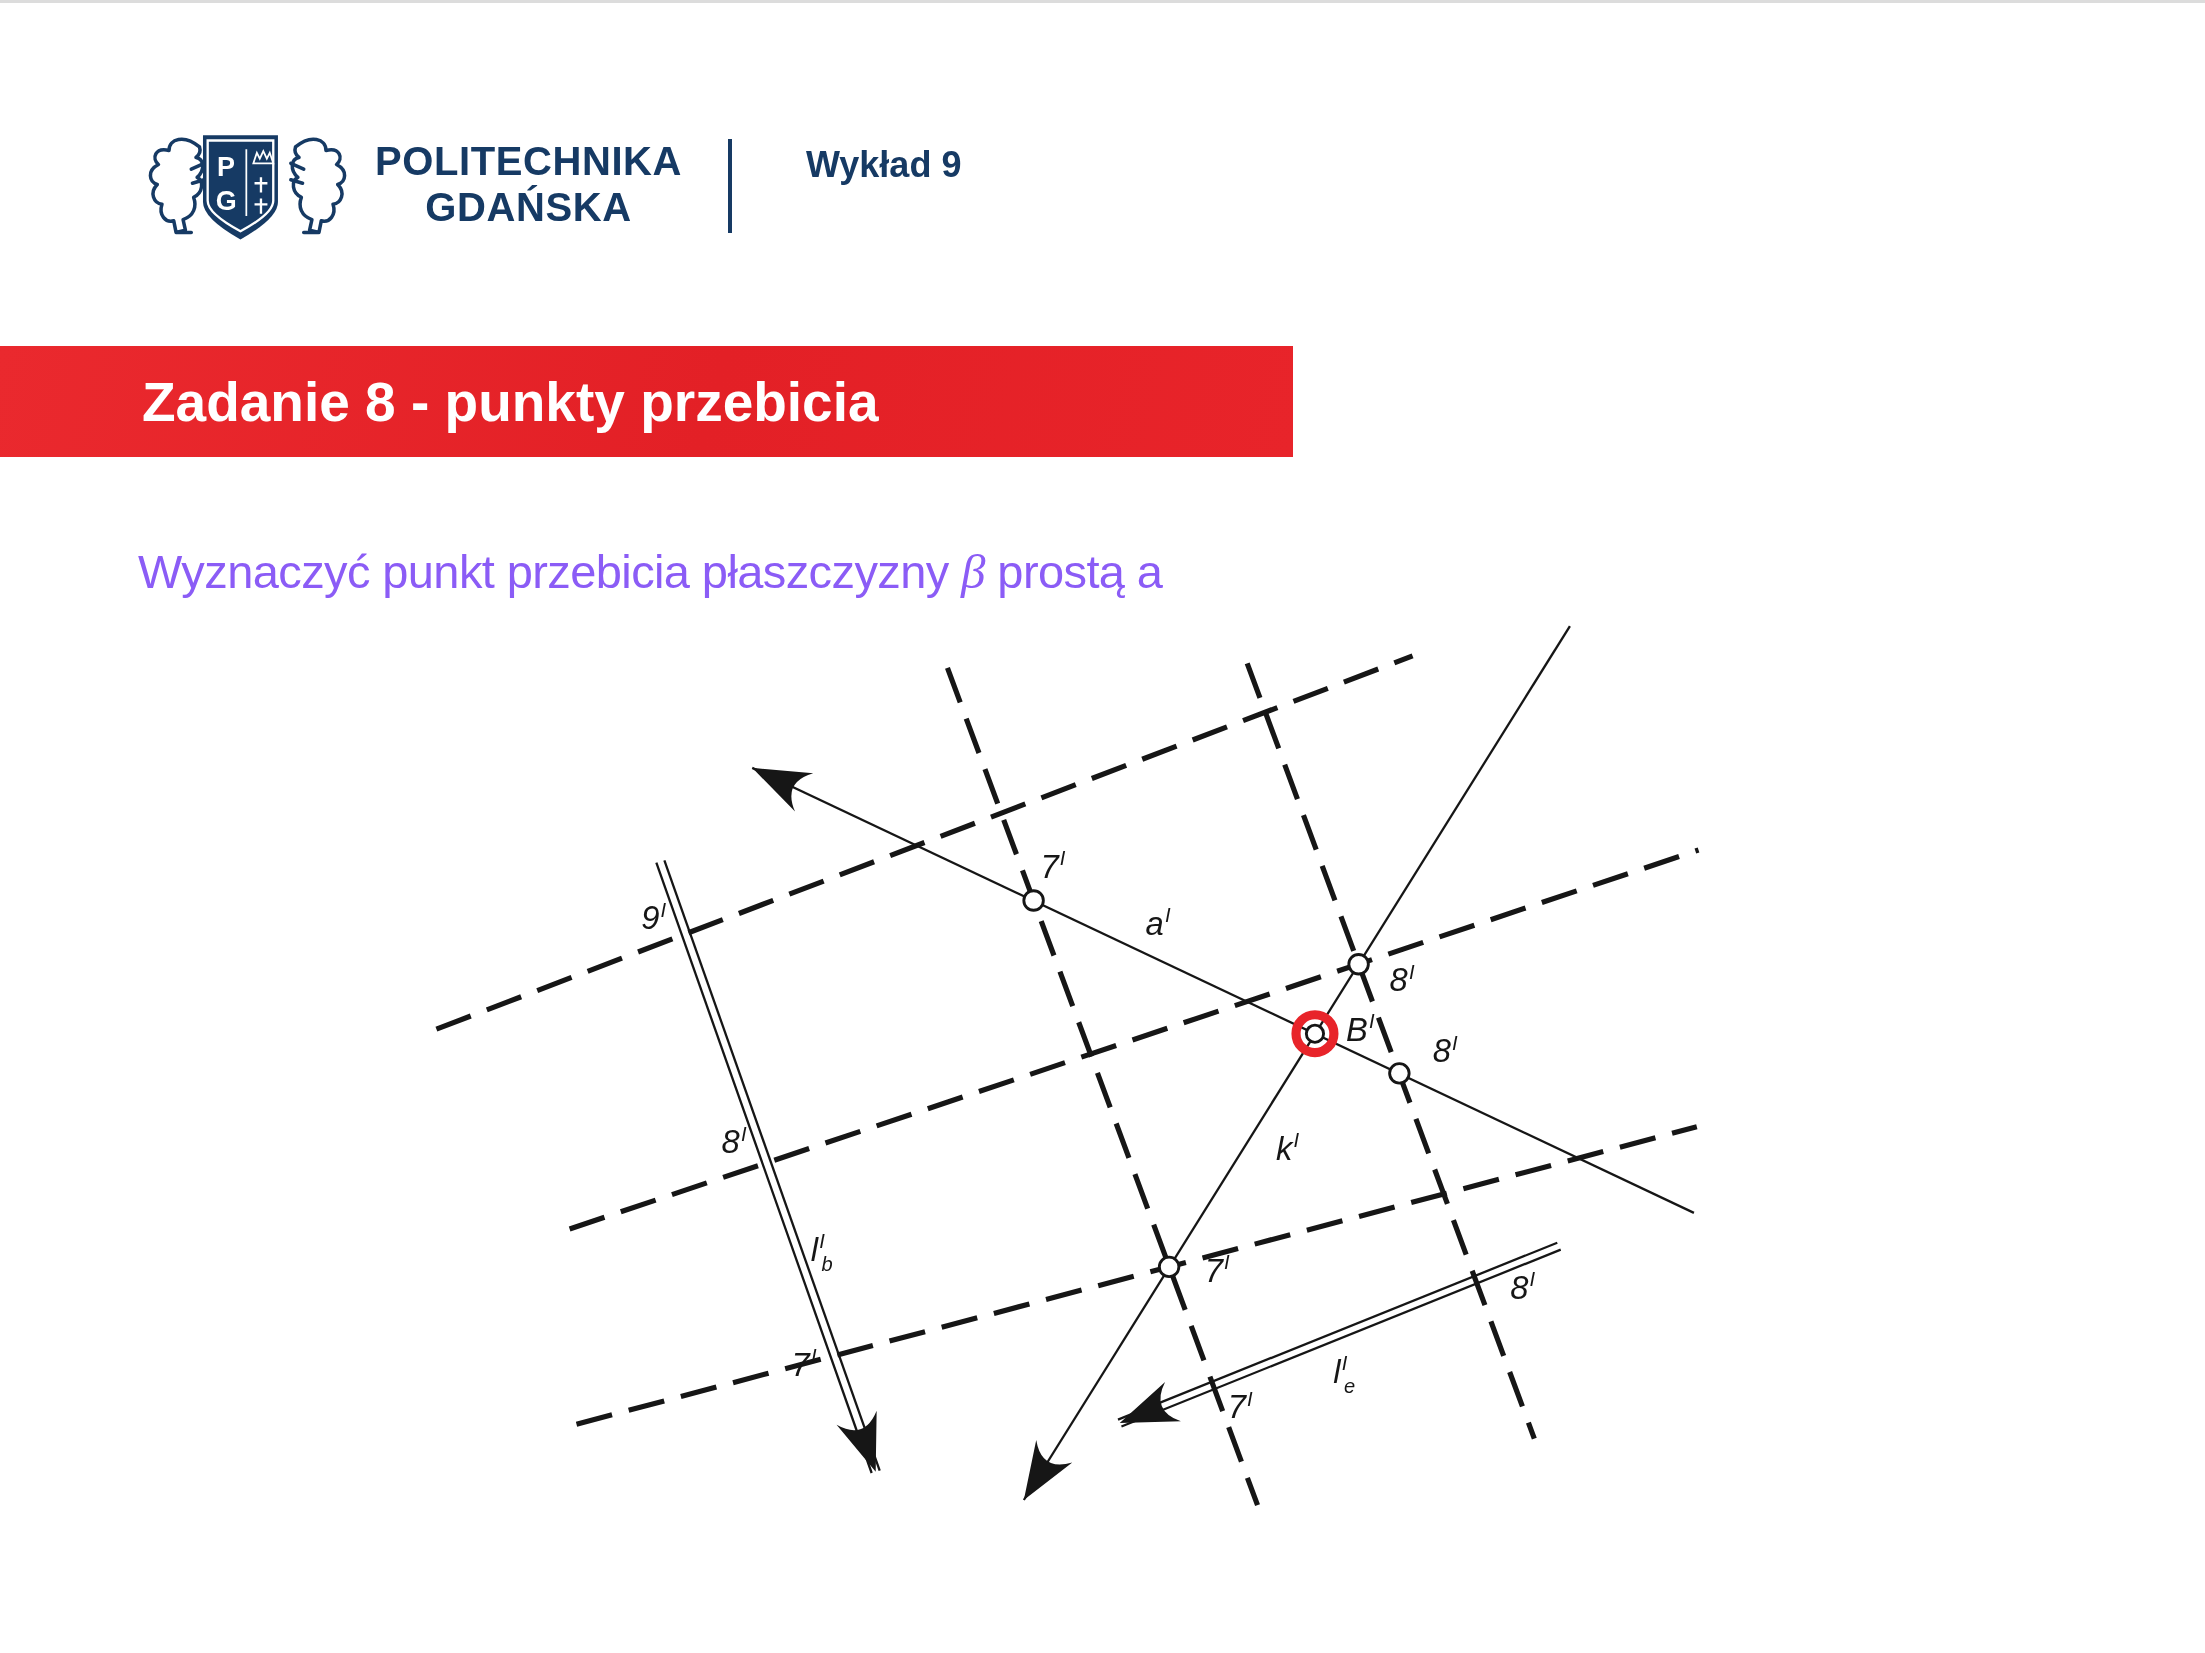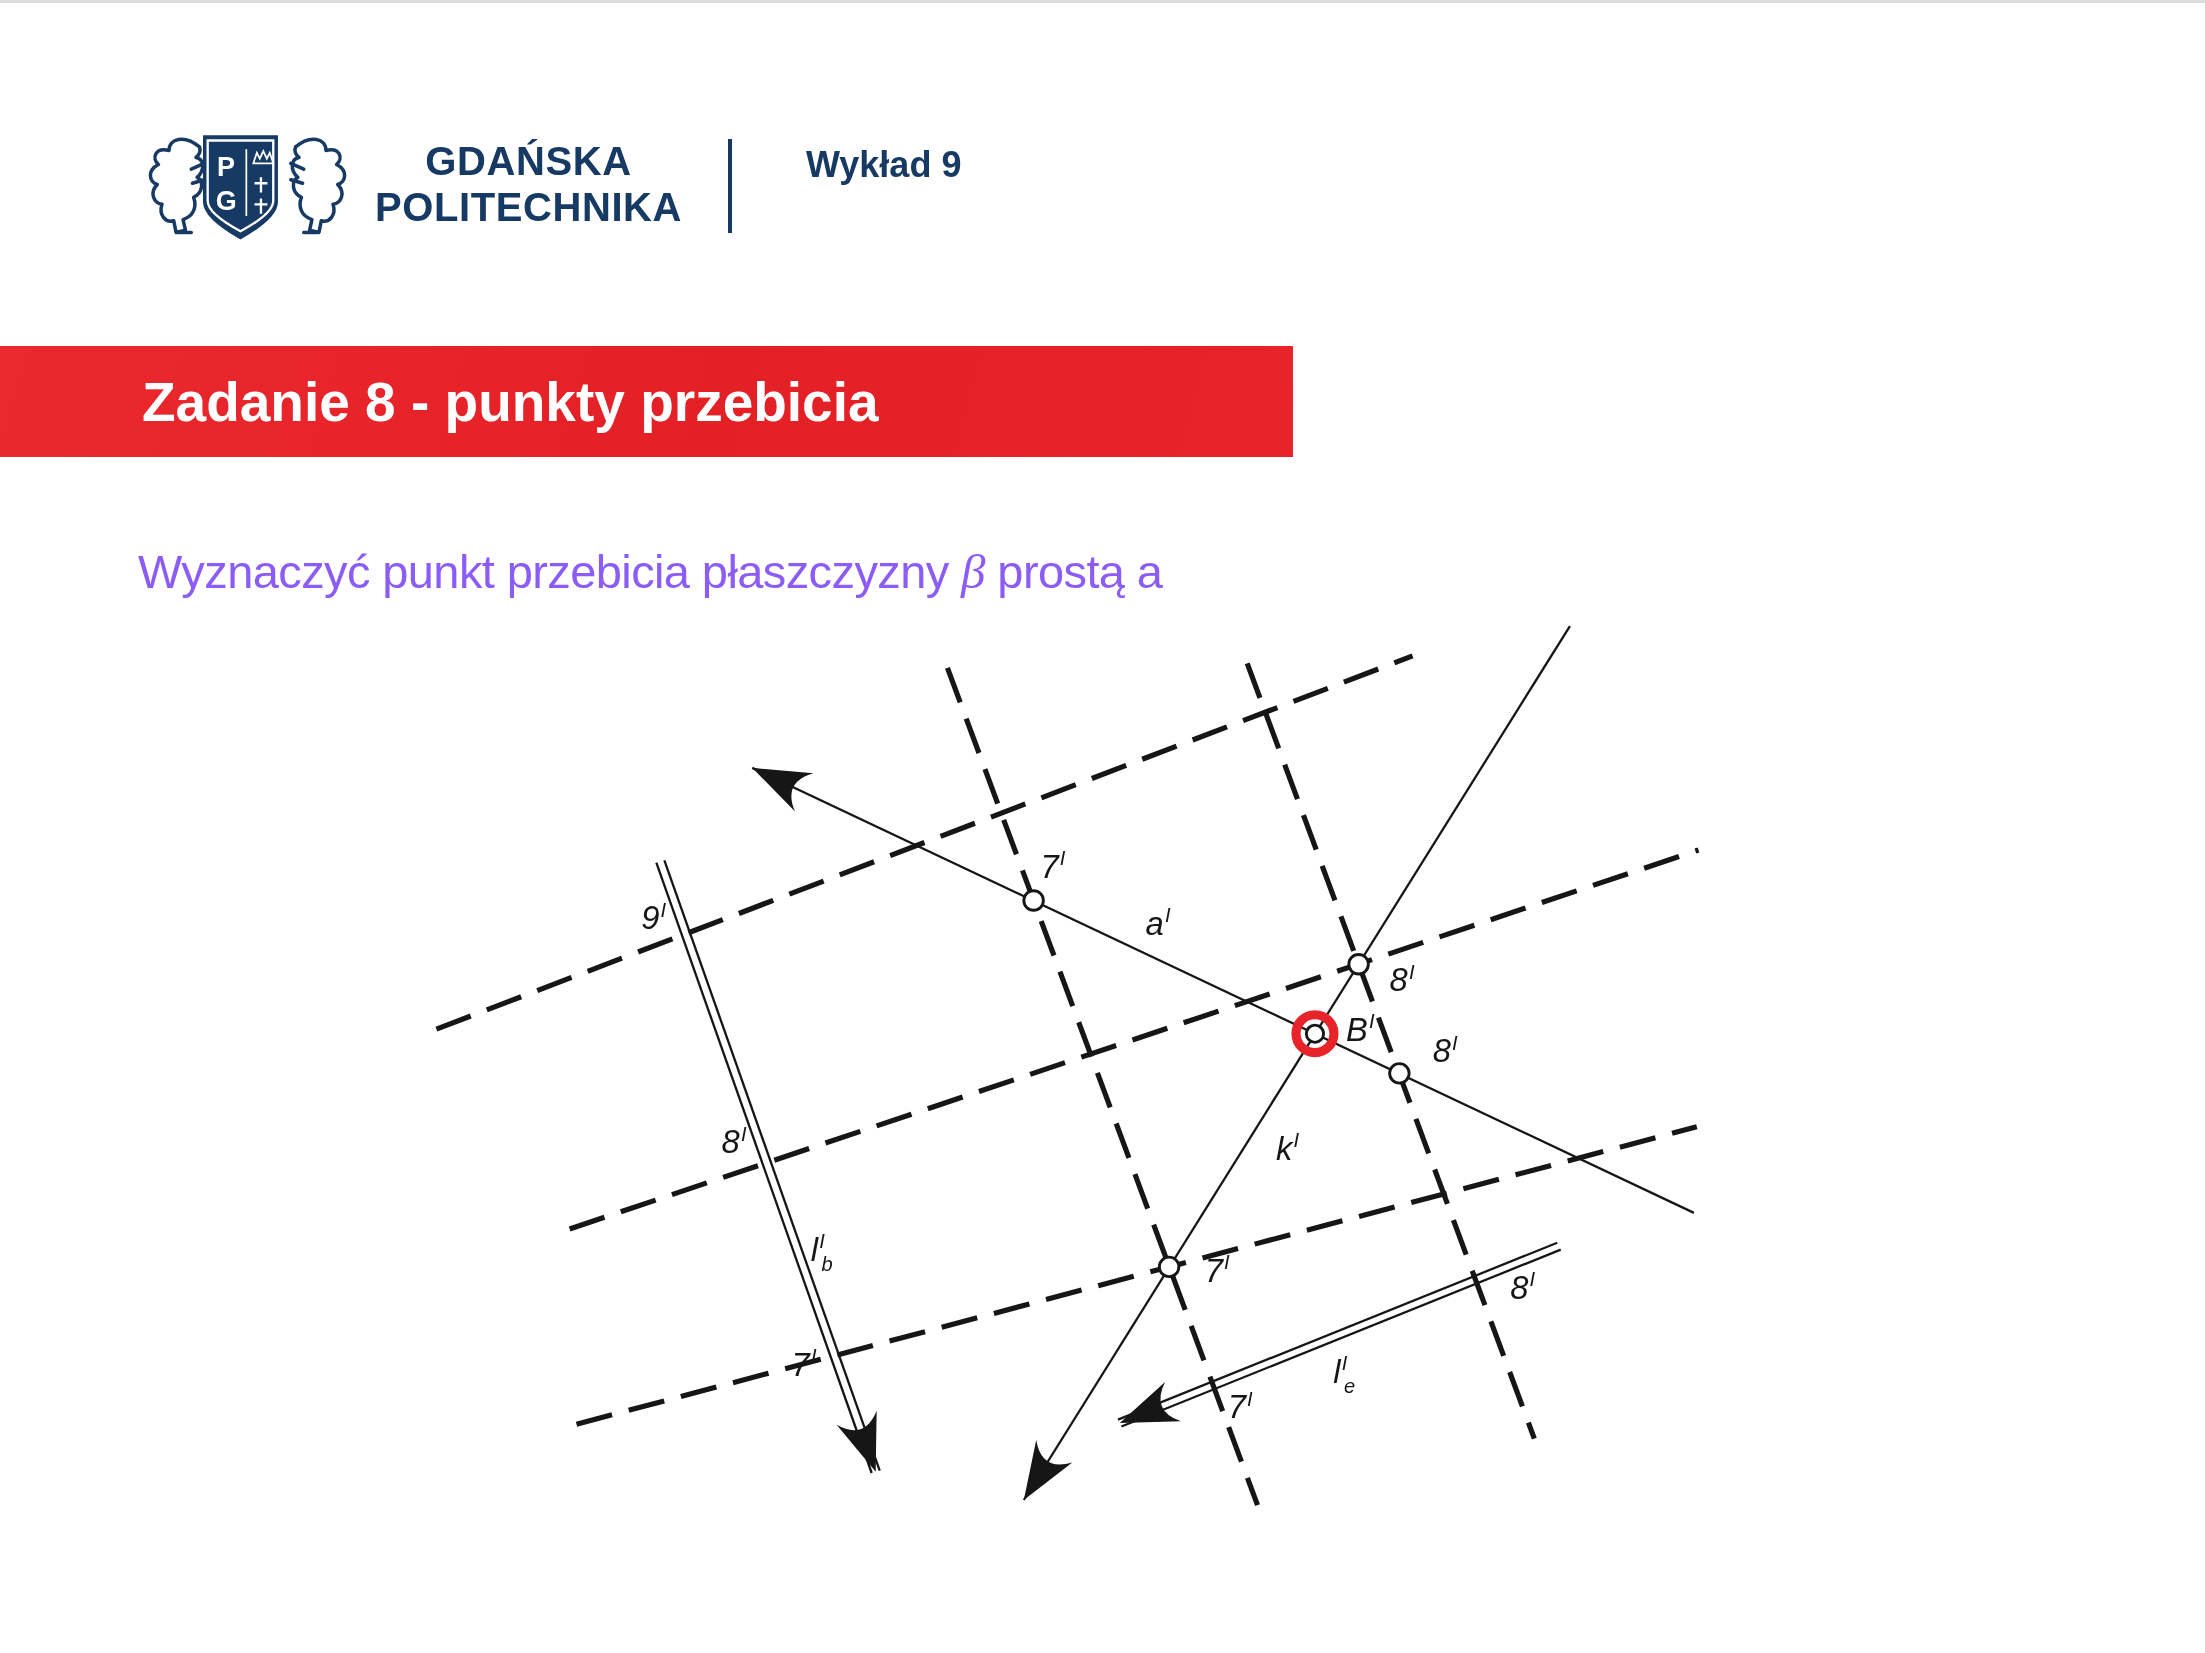--- a/index.html
+++ b/index.html
@@ -59,22 +59,22 @@
       <text x="128" y="84" fill="#ffffff" font-family="Liberation Sans,sans-serif" font-size="46" font-weight="bold">P</text>
       <text x="126" y="142" fill="#ffffff" font-family="Liberation Sans,sans-serif" font-size="46" font-weight="bold">G</text>
       <line x1="178" y1="38" x2="178" y2="152" stroke="#ffffff" stroke-width="3"></line>
       <path d="M190,62 l6,-18 5,10 6,-13 6,13 5,-10 6,18 z" fill="none" stroke="#ffffff" stroke-width="3"></path>
       <path d="M203,86 v26 M192,96 h22" stroke="#ffffff" stroke-width="4"></path>
       <path d="M203,122 v26 M192,132 h22" stroke="#ffffff" stroke-width="4"></path>
     </g>
   </svg>
 
   <div class="brand">
+    <div>POLITECHNIKA</div>
     <div>GDAŃSKA</div>
-    <div>POLITECHNIKA</div>
   </div>
 
   <div class="header-divider"></div>
 
   <div class="lecture">
     <div>Wykład 9</div>
   </div>
 
   <div class="banner">
     <div class="banner-title">Zadanie 8 - punkty przebicia</div>

